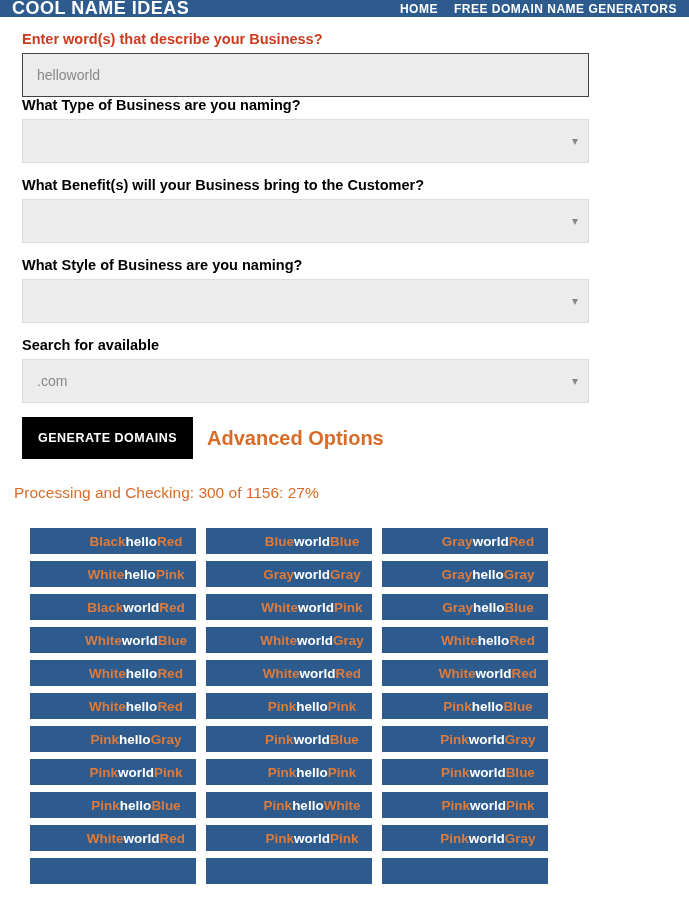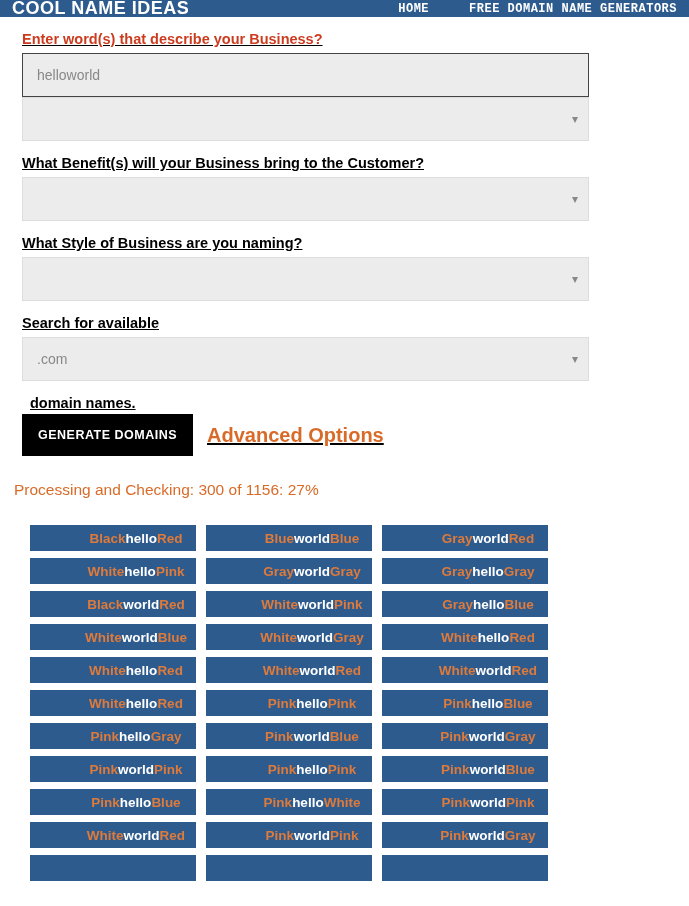--- a/index.html
+++ b/index.html
@@ -1,21 +1,21 @@
 <!DOCTYPE html>
 <html><head>
 <meta charset="utf-8">
 <style>
 * { margin: 0; padding: 0; box-sizing: border-box; }
 body { font-family: Arial, Helvetica, sans-serif; width: 689px; background: #fff; }
 .header { background: #2d5b8e; height: 17px; display: flex; align-items: center; padding: 0 12px; }
 .site-title { color: #fff; font-weight: bold; font-size: 18px; font-family: 'Arial Narrow', Arial, sans-serif; letter-spacing: 0.5px; }
-.nav { margin-left: auto; display: flex; gap: 40px; font-family: Liberation Mono, monospace; }
+.nav { margin-left: auto; display: flex; gap: 16px; }
 .nav a { color: #fff; font-weight: bold; font-size: 12px; text-decoration: none; letter-spacing: 0.5px; }
-.form-area { padding: 14px 16px 0 22px; text-decoration: underline; }
+.form-area { padding: 14px 16px 0 22px; }
 .label { font-weight: bold; font-size: 14.5px; color: #000; margin-bottom: 6px; display: block; }
 .label-red { color: #cc3b1e; }
 .input-text { width: 567px; height: 44px; border: 1px solid #444; background: #ececec; padding: 0 14px; font-size: 14px; color: #888; }
 .select { width: 567px; height: 44px; border: 1px solid #ddd; background: #ececec; padding: 0 14px; font-size: 14px; color: #888; margin-bottom: 14px; appearance: none; position: relative; }
 .select-wrap { position: relative; width: 567px; margin-bottom: 14px; border-radius: 19px; }
 .select-wrap::after { content: "▾"; position: absolute; right: 11px; top: 50%; transform: translateY(-53%); color: #888; font-size: 12px; pointer-events: none; }
 .select-wrap .select { margin-bottom: 0; }
 .gen-row { display: flex; align-items: center; gap: 14px; margin-top: 3px; }
 .gen-btn { background: #000; color: #fff; font-weight: bold; border: none; padding: 14px 16px; font-size: 12.5px; letter-spacing: 0.5px; cursor: pointer; }
 .adv-link { color: #d96b28; font-weight: bold; font-size: 20px; text-decoration: none; }
@@ -35,31 +35,31 @@
   <div class="nav">
     <a href="#">HOME</a>
     <a href="#">FREE DOMAIN NAME GENERATORS</a>
   </div>
 </div>
 
 <div class="form-area">
   <label class="label label-red">Enter word(s) that describe your Business?</label>
   <input class="input-text" value="helloworld" style="">
 
+  <label class="label">What Type of Business are you naming?</label>
   <div class="select-wrap"><select class="select"><option></option></select></div>
 
   <label class="label">What Benefit(s) will your Business bring to the Customer?</label>
   <div class="select-wrap"><select class="select"><option></option></select></div>
 
   <label class="label">What Style of Business are you naming?</label>
   <div class="select-wrap"><select class="select"><option></option></select></div>
 
   <label class="label">Search for available</label>
   <div class="select-wrap"><select class="select"><option>.com</option></select></div>
-  <span class="sublabel">domain names.</span>
 
   <div class="gen-row">
     <button class="gen-btn">GENERATE DOMAINS</button>
     <a href="#" class="adv-link">Advanced Options</a>
   </div>
 </div>
 
 <div class="status">Processing and Checking: 300 of 1156: 27%</div>
 
 <div class="grid">

